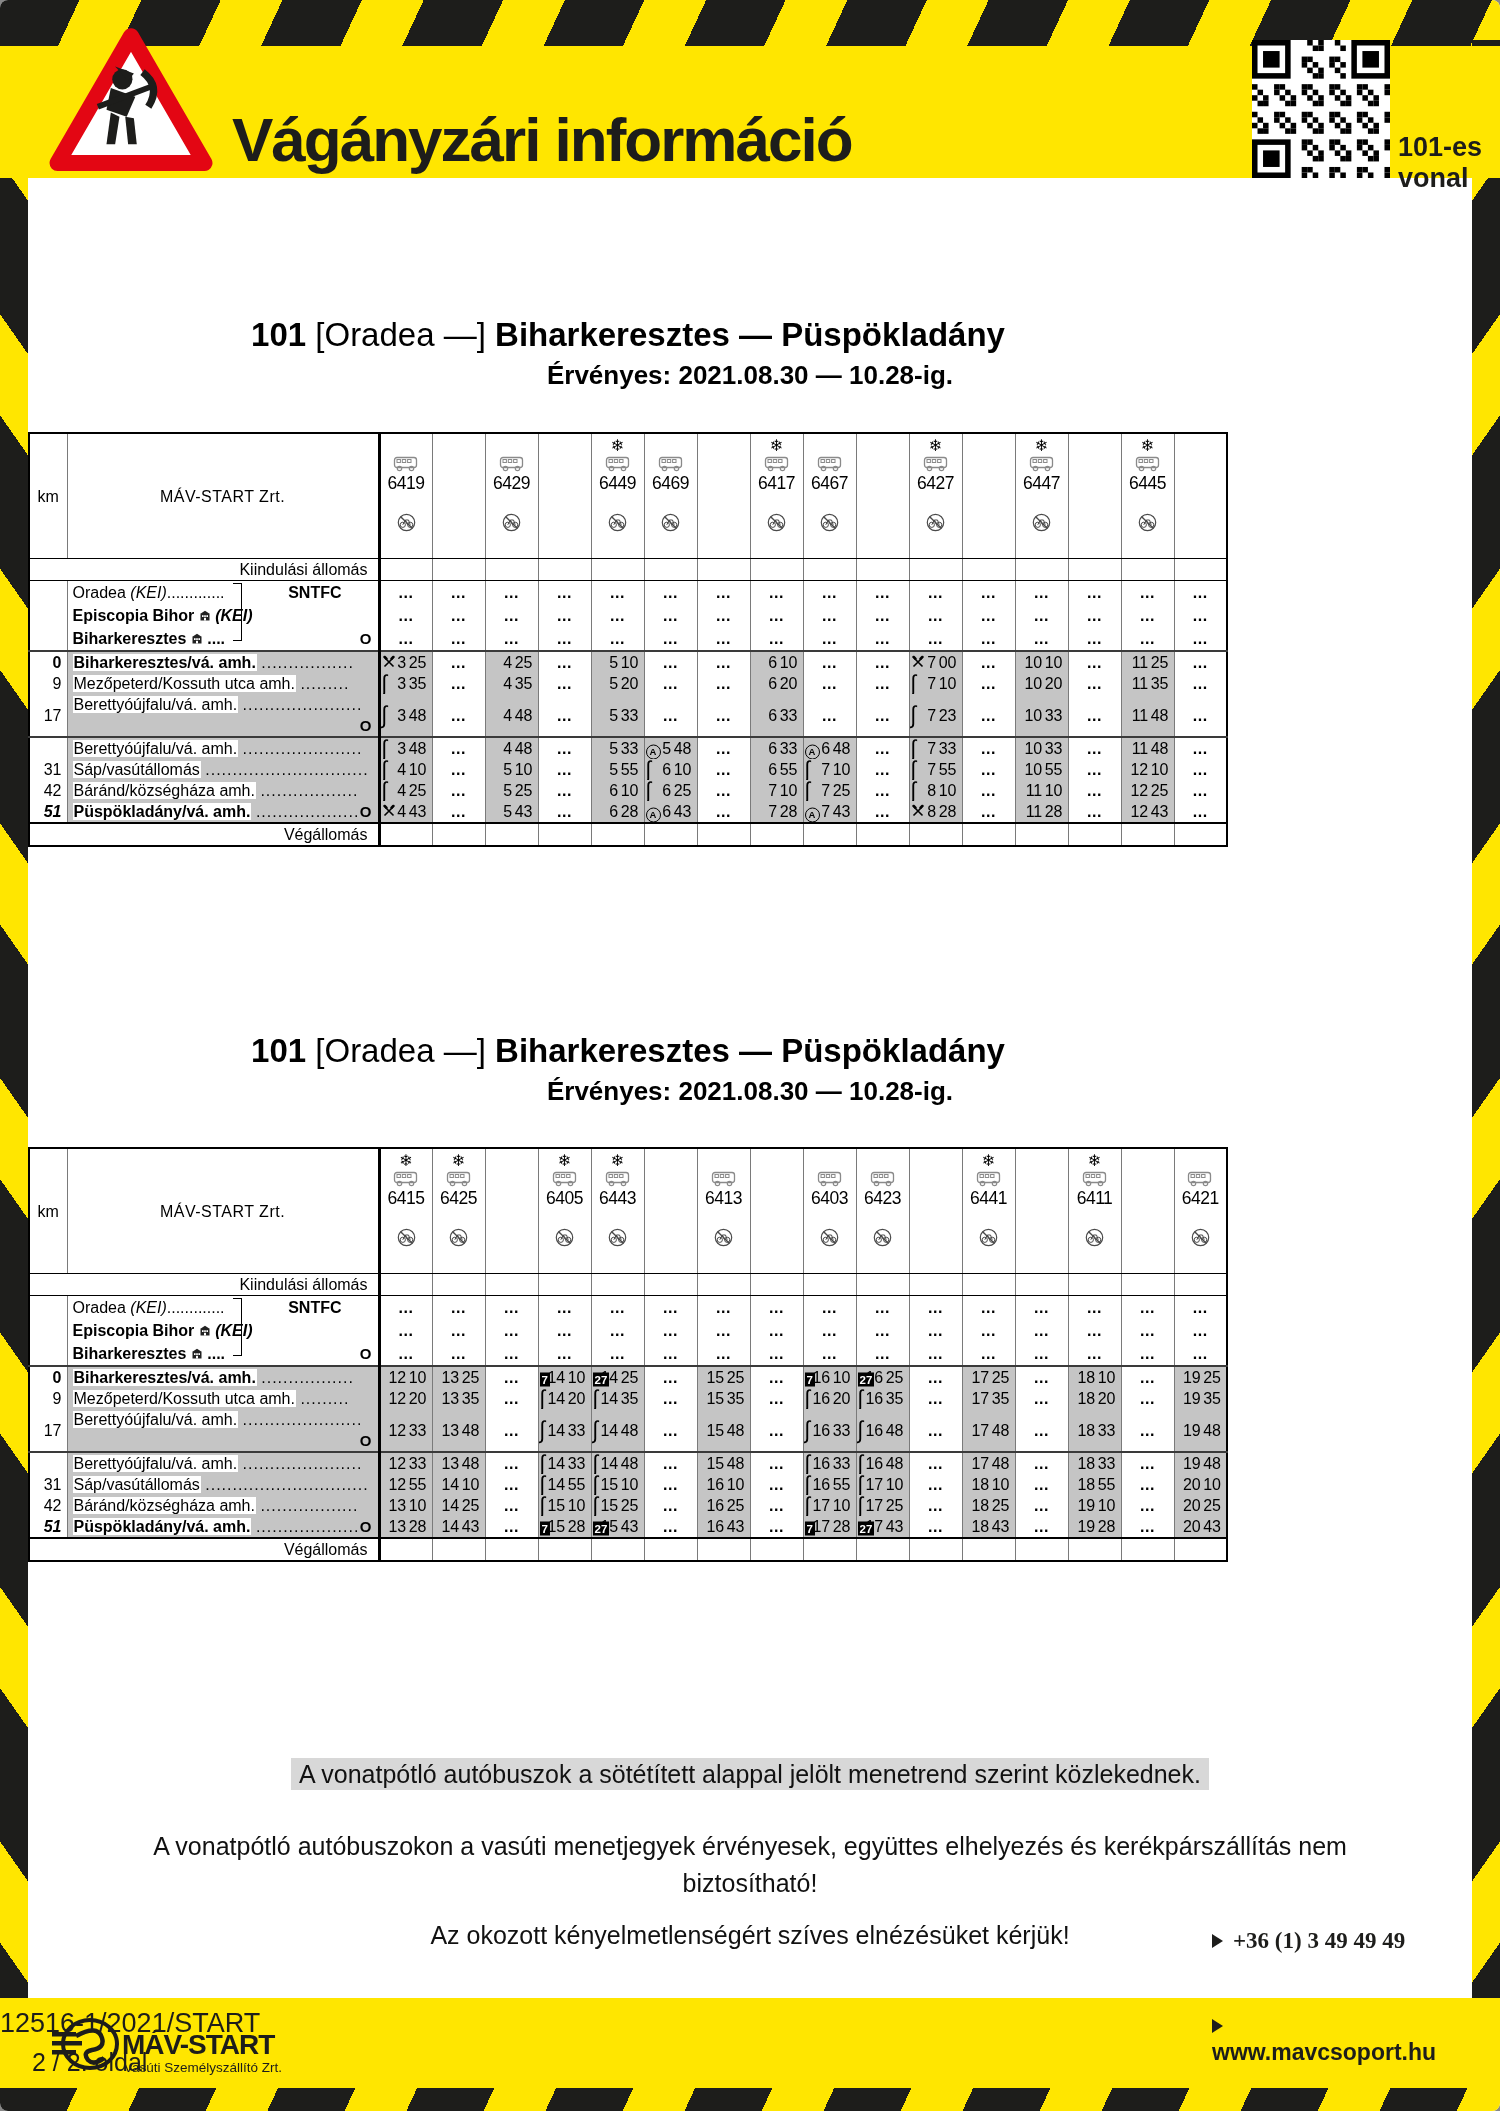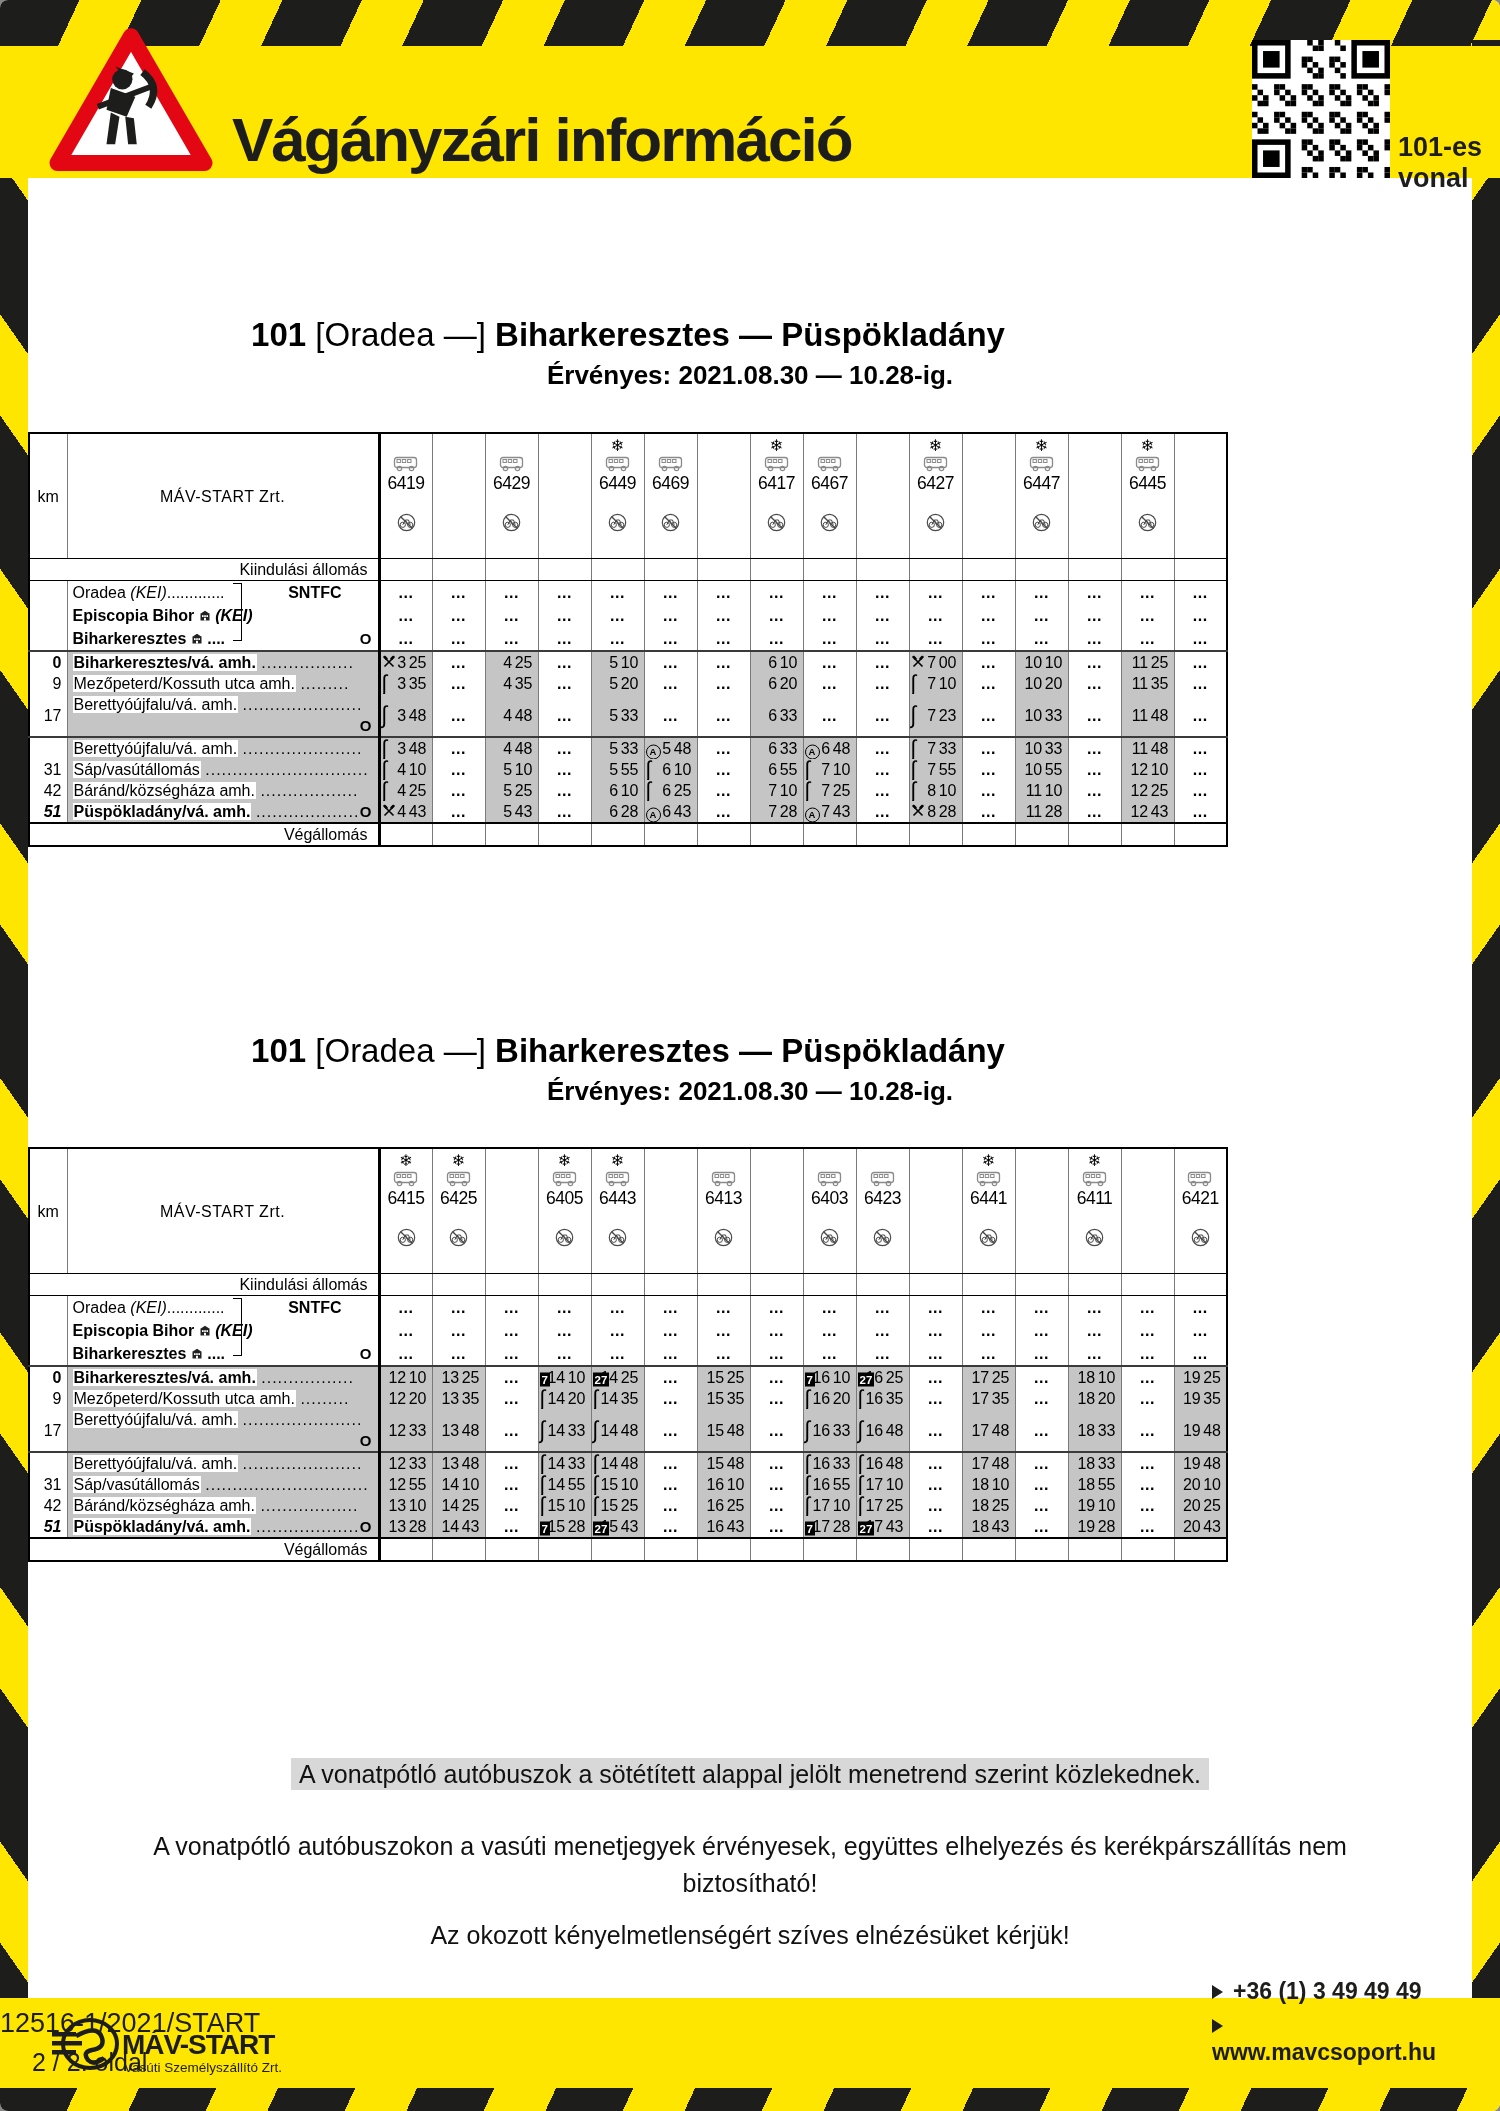--- a/index.html
+++ b/index.html
@@ -77,21 +77,21 @@
   .note .hl{background:#d8d8d8;padding:2px 8px;}
   
   .footer{position:absolute;left:0;top:1998px;width:1500px;height:90px;background:#ffe600;}
   .logo{position:absolute;left:52px;top:16px;}
   .doc-center{position:absolute;left:0;width:1500px;color:#1d1d1b;}
   .doc-num{top:2008px;font-size:27px;}
   .doc-page{top:2048px;font-size:25px;padding-left:32px;}
   .contact{position:absolute;right:48px;text-align:left;color:#1d1d1b;font-size:23px;font-weight:700;width:240px;}
   .contact .arr{display:inline-block;width:0;height:0;border-left:11px solid #1d1d1b;
     border-top:7px solid transparent;border-bottom:7px solid transparent;margin-right:10px;}
-  .c1{top:2012px;} .c2{top:1978px;}
+  .c1{top:2012px;} .c2{top:1928px;font-family:Liberation Serif, serif;}
 </style>
 </head>
 <body>
 
 <div id="page">
 
   <div class="band-top"></div>
   <div class="strip-left"></div>
   <div class="strip-right"></div>
 

